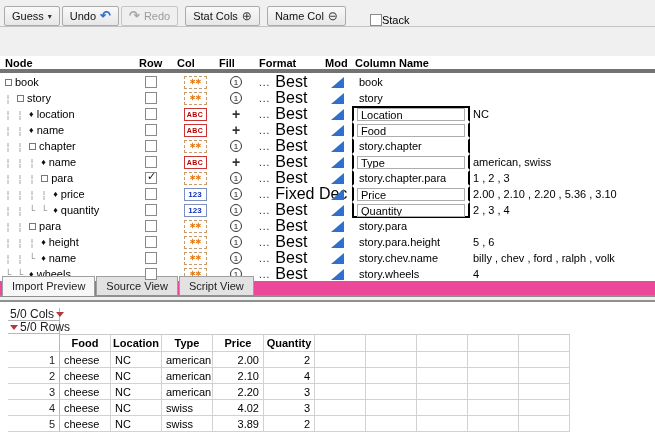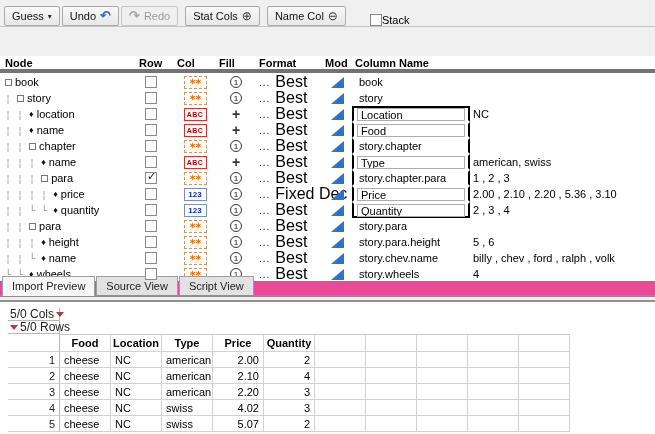--- a/index.html
+++ b/index.html
@@ -602,21 +602,21 @@
           <div class="pc"></div>
           <div class="pc"></div>
           <div class="pc"></div>
         </div>
 
         <div class="prow">
           <div class="pc rowhdr">5</div>
           <div class="pc">cheese</div>
           <div class="pc">NC</div>
           <div class="pc">swiss</div>
-          <div class="pc right">5.07</div>
+          <div class="pc right">3.89</div>
           <div class="pc right">2</div>
           <div class="pc"></div>
           <div class="pc"></div>
           <div class="pc"></div>
           <div class="pc"></div>
           <div class="pc"></div>
         </div>
 
     </div>
   </div>

